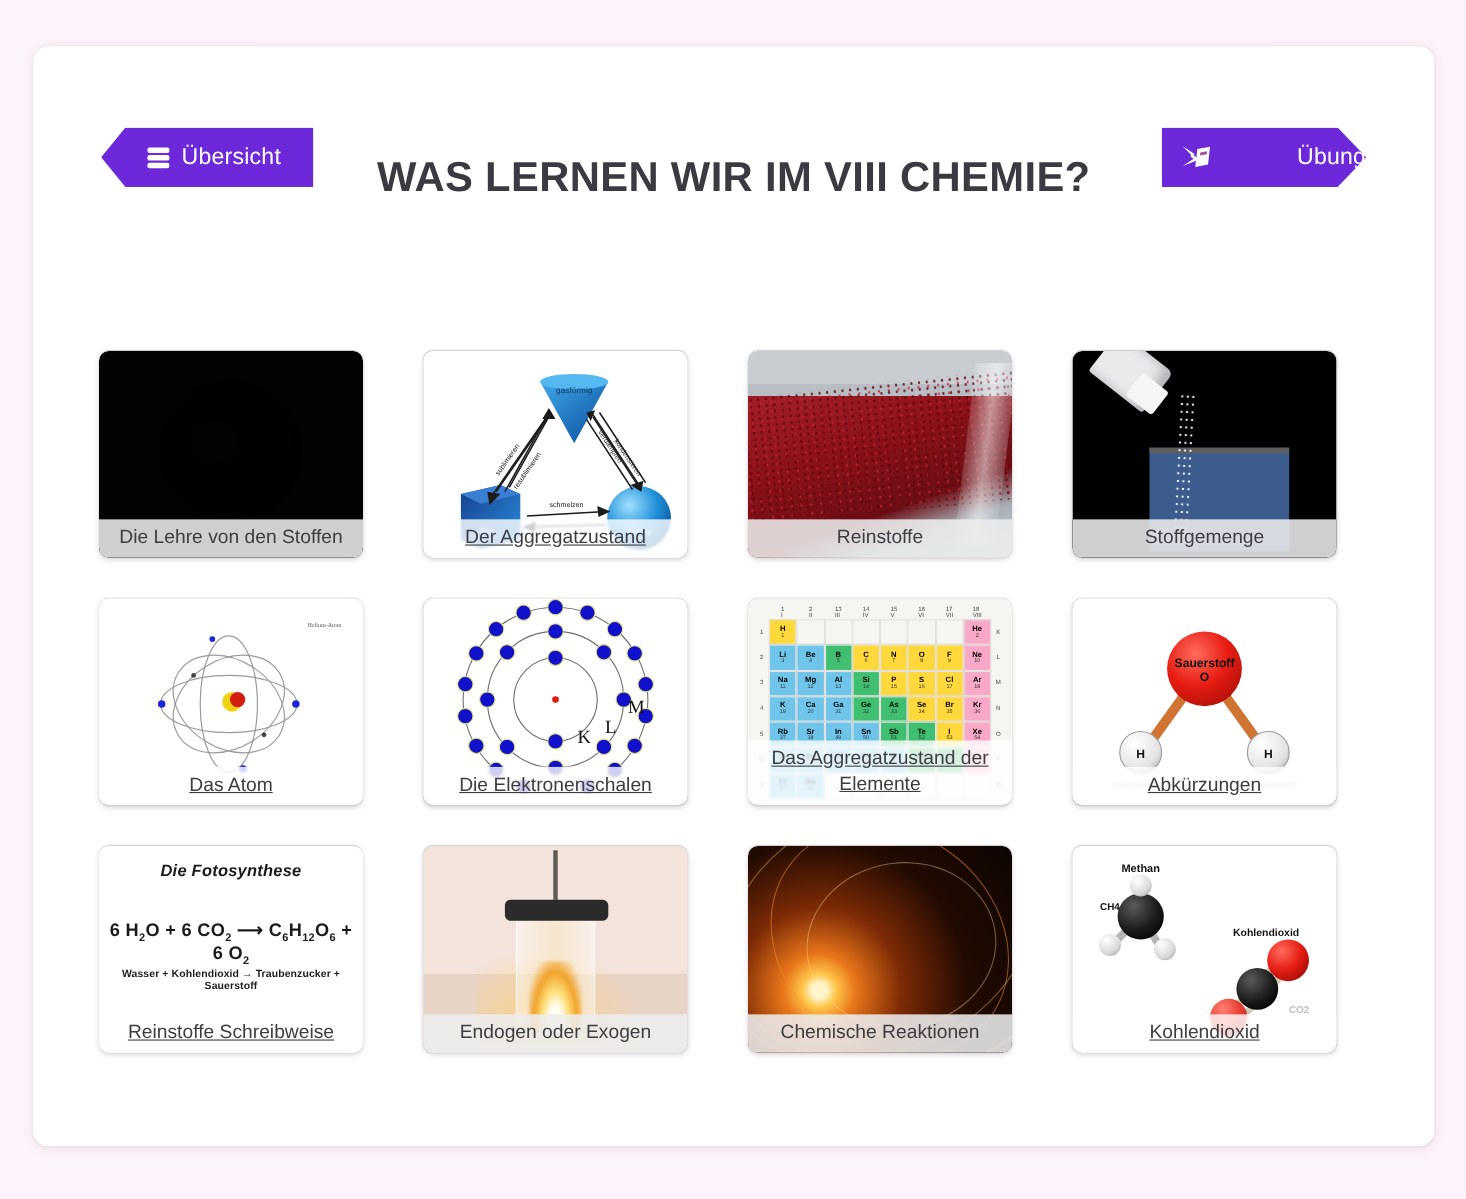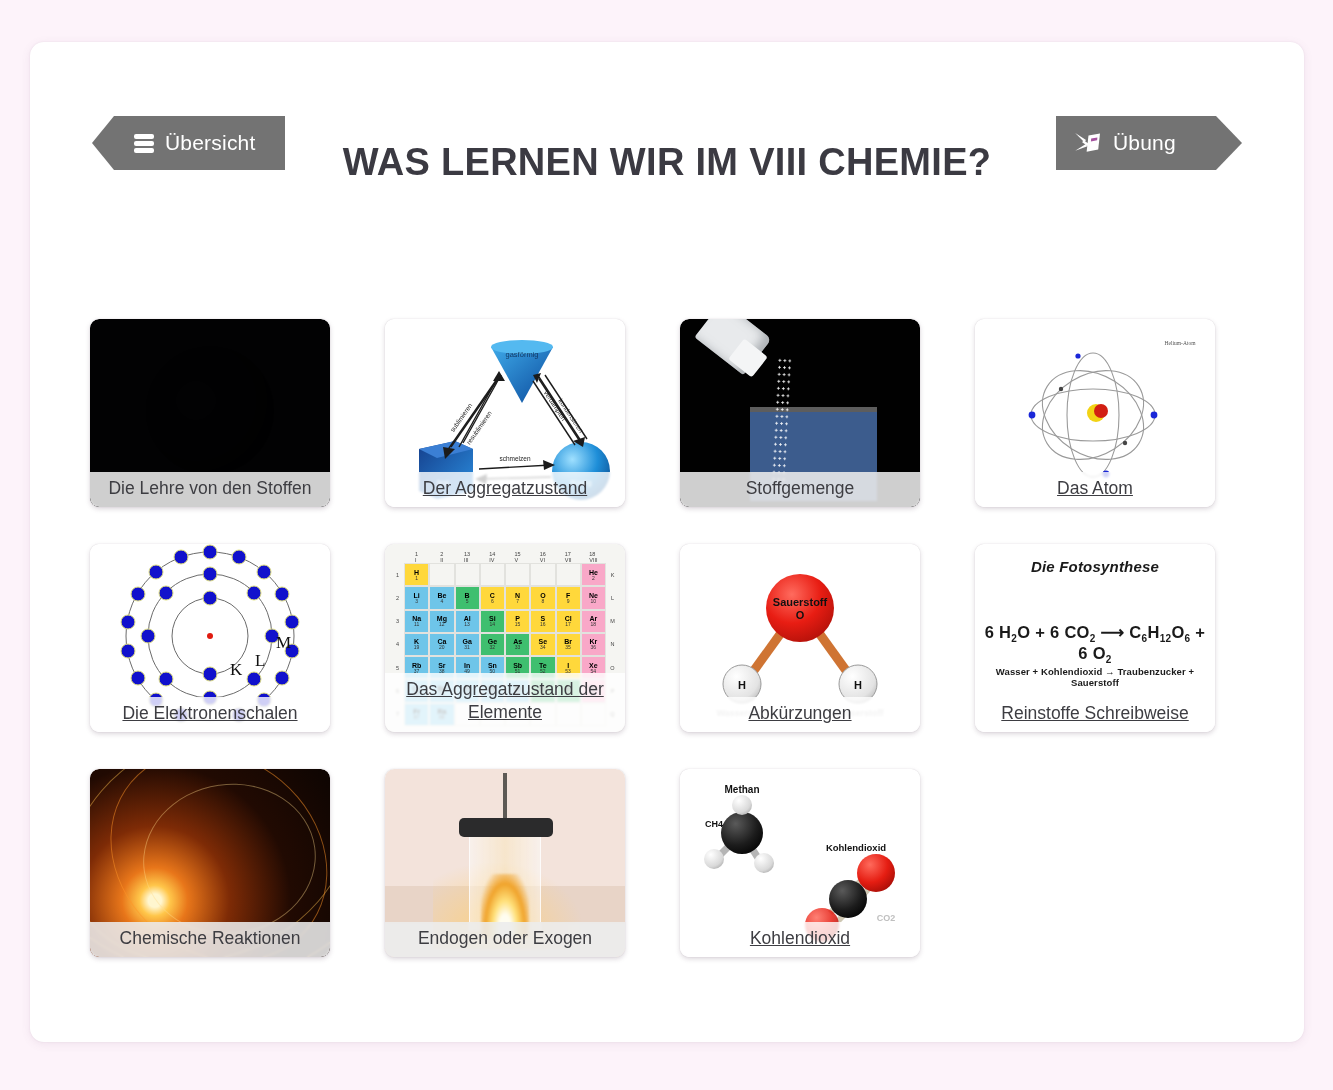--- a/index.html
+++ b/index.html
@@ -30,21 +30,21 @@
 
   
   .header {
     position: absolute;
     left: 0; top: 0; width: 100%; height: 200px;
   }
 
   .nav-btn {
     position: absolute;
     height: 54px;
-    background: #737373;
+    background: #6d28d9;
     display: flex;
     align-items: center;
     color: #ffffff;
     font-size: 21px;
     filter: drop-shadow(1px 2px 2px rgba(90,50,90,0.30));
   }
   .nav-btn .nav-label { white-space: nowrap; letter-spacing: .2px; }
 
   .nav-left {
     left: 62px;
@@ -54,20 +54,21 @@
     gap: 11px;
     clip-path: polygon(0% 50%, 22px 0%, 100% 0%, 100% 100%, 22px 100%);
   }
   .nav-right {
     right: 62px;
     top: 74px;
     width: 186px;
     padding-left: 18px;
     gap: 11px;
     clip-path: polygon(0% 0%, calc(100% - 26px) 0%, 100% 50%, calc(100% - 26px) 100%, 0% 100%);
+    justify-content: space-between;
   }
 
   
   .icon-list {
     width: 20px; height: 19px;
     display: flex; flex-direction: column; justify-content: space-between;
     flex: 0 0 auto;
   }
   .icon-list i {
     display: block; height: 5px; width: 100%;
@@ -219,21 +220,21 @@
   .pse .num { font-size:5px; color:#333; }
   .pse .hdr { display:flex; align-items:center; justify-content:center; color:#444; font-size:5.5px; }
   .c-y { background:#ffd83b; } .c-b { background:#6ec5e9; }
   .c-g { background:#3fbf6f; } .c-p { background:#f9a8c8; }
   .c-e { background:#f5f5f2; border-color:#f0f0ec; }
 
   
   
   .art-formula { background:#ffffff; padding:14px 9px 0; text-align:center; color:#1a1a1a; }
   .art-formula .f-title { font-size:15px; font-weight:bold; letter-spacing:.2px;font-style:italic; }
-  .art-formula .f-eq { font-size:16.5px; font-weight:bold; margin-top:48px; letter-spacing:.3px; }
+  .art-formula .f-eq { font-size:16.5px; font-weight:bold; margin-top:36px; letter-spacing:.3px; }
   .art-formula .f-eq sub { font-size:10px; }
   .art-formula .f-words { font-size:9.5px; font-weight:bold; letter-spacing:.1px; }
 
   
   .art-fire {
     background:
       radial-gradient(circle at 27% 70%, #fff6cf 0 3%, #ffc64a 7%, #e8761a 15%, #7e2b06 34%, #210a02 62%, #0d0502 100%),
       radial-gradient(circle at 82% 32%, #ffd98a 0 1.4%, #e06b12 5%, rgba(20,6,2,0) 20%),
       #120601;
   }
@@ -358,20 +359,27 @@
           </g>
           <polygon points="170,146 158,141 159,151" fill="#1b1b1b"></polygon>
           <polygon points="90,160 102,155 101,165" fill="#1b1b1b"></polygon>
           <text x="130" y="142" font-size="6.5" fill="#1b1b1b" text-anchor="middle" font-family="'Liberation Sans',sans-serif">schmelzen</text>
           <text x="130" y="172" font-size="6.5" fill="#8f8f8f" text-anchor="middle" font-family="'Liberation Sans',sans-serif">erstarren</text>
         </svg>
       </div>
       <div class="card-label on-light">Der Aggregatzustand</div>
     </div>
 
+    <div class="card">
+      <div class="thumb art-crystal">
+        <div class="grit"></div>
+        <div class="glassedge"></div>
+      </div>
+      <div class="card-label">Reinstoffe</div>
+    </div>
 
     <div class="card">
       <div class="thumb art-salt">
         <div class="beaker"></div>
         <div class="shaker"></div>
         <div class="cap"></div>
         <div class="stream"></div>
       </div>
       <div class="card-label">Stoffgemenge</div>
     </div>
@@ -699,38 +707,38 @@
     <div class="card">
       <div class="thumb art-formula">
         <div class="f-title">Die Fotosynthese</div>
         <div class="f-eq" id="eq-line">6 H<sub>2</sub>O + 6 CO<sub>2</sub> ⟶ C<sub>6</sub>H<sub>12</sub>O<sub>6</sub> + 6 O<sub>2</sub></div>
         <div class="f-words">Wasser + Kohlendioxid → Traubenzucker + Sauerstoff</div>
       </div>
       <div class="card-label on-light">Reinstoffe Schreibweise</div>
     </div>
 
     <div class="card">
-      <div class="thumb art-fire">
-        <div class="streak" style="left:-30%;top:-40%;width:150%;height:150%;transform:rotate(14deg);"></div>
-        <div class="streak" style="left:-10%;top:-18%;width:120%;height:118%;transform:rotate(-22deg);border-color:rgba(255,196,80,.45);"></div>
-        <div class="streak" style="left:6%;top:-6%;width:96%;height:104%;transform:rotate(40deg);border-color:rgba(255,150,40,.50);"></div>
-        <div class="streak" style="left:22%;top:8%;width:72%;height:80%;transform:rotate(-8deg);border-color:rgba(255,220,140,.40);"></div>
-      </div>
-      <div class="card-label">Chemische Reaktionen</div>
-    </div>
-
-    <div class="card">
       <div class="thumb art-burn">
         <div class="glow"></div>
         <div class="rod"></div>
         <div class="tube"></div>
         <div class="lid"></div>
         <div class="flame"></div>
       </div>
       <div class="card-label">Endogen oder Exogen</div>
+    </div>
+
+    <div class="card">
+      <div class="thumb art-fire">
+        <div class="streak" style="left:-30%;top:-40%;width:150%;height:150%;transform:rotate(14deg);"></div>
+        <div class="streak" style="left:-10%;top:-18%;width:120%;height:118%;transform:rotate(-22deg);border-color:rgba(255,196,80,.45);"></div>
+        <div class="streak" style="left:6%;top:-6%;width:96%;height:104%;transform:rotate(40deg);border-color:rgba(255,150,40,.50);"></div>
+        <div class="streak" style="left:22%;top:8%;width:72%;height:80%;transform:rotate(-8deg);border-color:rgba(255,220,140,.40);"></div>
+      </div>
+      <div class="card-label">Chemische Reaktionen</div>
     </div>
 
     <div class="card">
       <div class="thumb art-white">
         <svg viewBox="0 0 240 188" width="240" height="188">
           <defs>
             <radialGradient id="gcarb" cx="0.35" cy="0.28" r="0.85">
               <stop offset="0" stop-color="#5a5a5a"></stop>
                 <stop offset="0.6" stop-color="#1c1c1c"></stop>
               <stop offset="1" stop-color="#000000"></stop>

